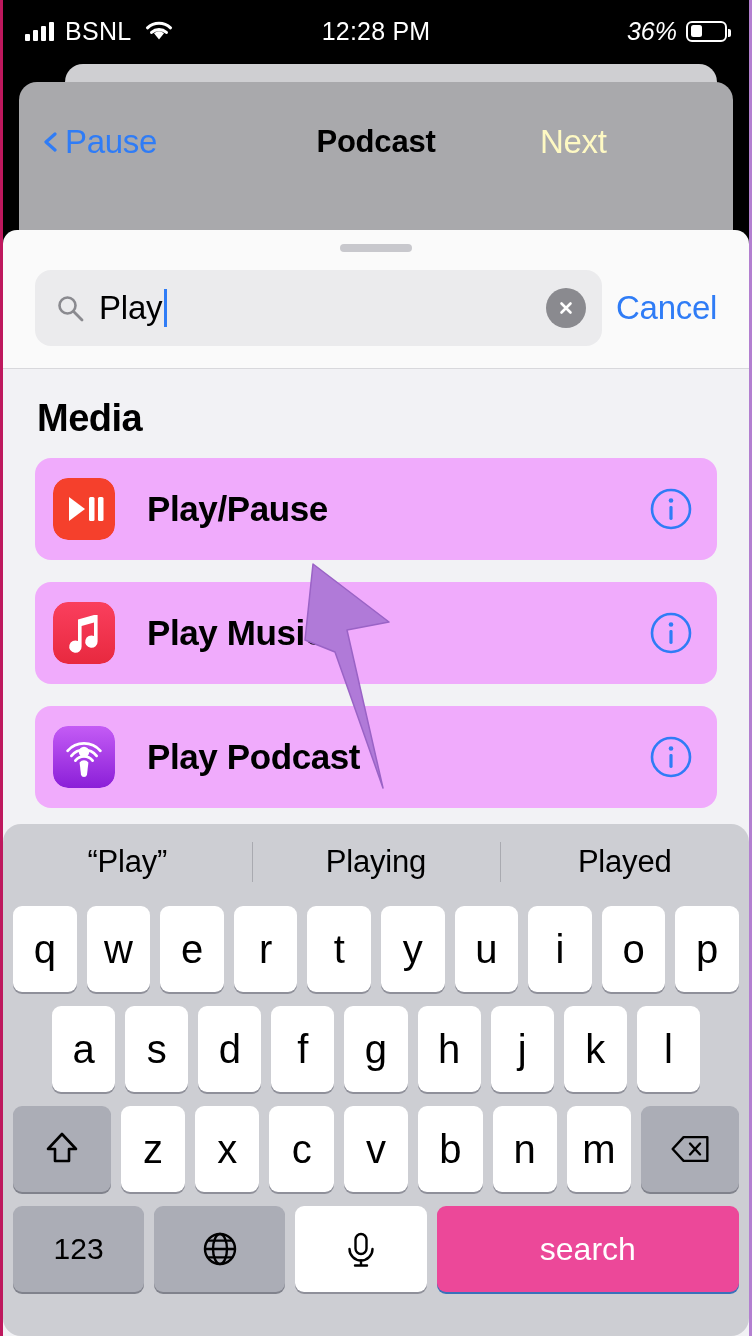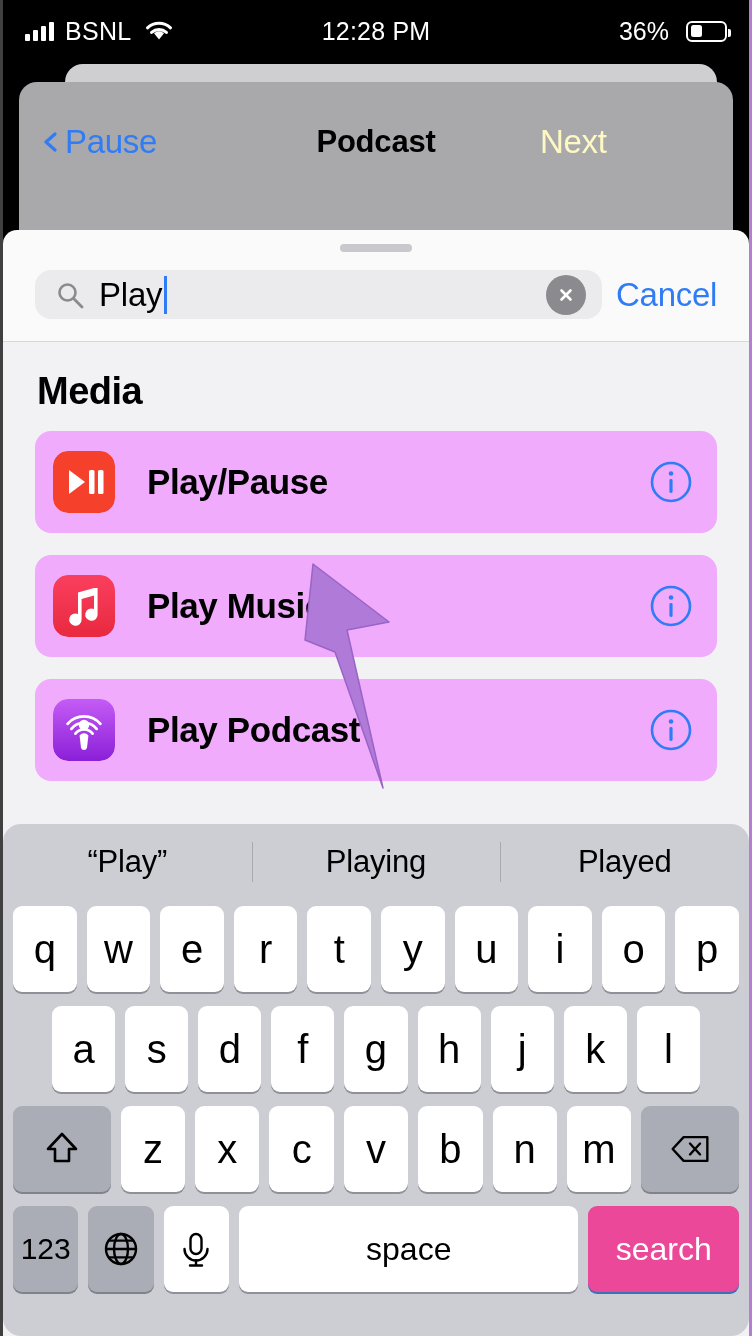--- a/index.html
+++ b/index.html
@@ -6,35 +6,35 @@
   html, body {
     width:752px; height:1336px;
     background:#000;
     font-family:"Liberation Sans", sans-serif;
     overflow:hidden;
   }
   #phone {
     position:relative;
     width:752px; height:1336px;
     background:#000;
-    border-left:3px solid #404040;
+    border-left:3px solid #be185d;
     border-right:3px solid #b37fd0;
     overflow:hidden;
   }
 
   
   .statusbar {
     position:absolute; top:0; left:0; right:0; height:62px;
     background:#000; color:#fff;
     display:flex; align-items:center;
     padding:0 22px;
   }
   .sb-left { display:flex; align-items:center; gap:11px; flex:1; }
   .sb-center { font-size:25px; font-weight:500; letter-spacing:.2px; }
-  .sb-right { display:flex; align-items:center; gap:17px; flex:1; justify-content:flex-end; }
+  .sb-right { display:flex; align-items:center; gap:9px; flex:1; justify-content:flex-end;font-style:italic; }
   .carrier { font-size:25px; font-weight:400; letter-spacing:.3px; }
   .signal { display:flex; align-items:flex-end; gap:3px; height:19px; }
   .signal i { display:block; width:5px; background:#fff; border-radius:1px; }
   .signal i:nth-child(1){height:7px}
   .signal i:nth-child(2){height:11px}
   .signal i:nth-child(3){height:15px}
   .signal i:nth-child(4){height:19px}
   .batt-pct { font-size:25px; font-weight:400; }
   .batt {
     width:41px; height:21px; border:2.5px solid #fff; border-radius:6px;
@@ -73,21 +73,21 @@
   }
   .grabber {
     width:72px; height:8px; border-radius:4px; background:#c8c8cd;
     margin:14px auto 0;
   }
   .search-row {
     display:flex; align-items:center; gap:14px;
     padding:18px 32px 22px 32px;
   }
   .search-field {
-    flex:1; height:49px; background:#ebebed; border-radius:16px;
+    flex:1; height:76px; background:#ebebed; border-radius:16px;
     display:flex; align-items:center; padding:0 16px 0 20px; gap:14px;
   }
   .search-icon { width:30px; height:30px; flex:none; }
   .search-text {
     flex:1; font-size:33px; color:#000; letter-spacing:-.2px;
     display:flex; align-items:center;
   }
   .caret {
     display:inline-block; width:3px; height:38px; background:#2f7cf6;
     margin-left:2px;
@@ -354,17 +354,16 @@
           <path d="M6 21 L36 21 M8.4 12.6 L33.6 12.6 M8.4 29.4 L33.6 29.4" stroke="#000" stroke-width="2.4"></path>
         </svg>
       </div>
       <div class="key mic">
         <svg class="key-icon" viewBox="0 0 42 42">
           <rect x="15.5" y="6" width="11" height="20" rx="5.5" fill="none" stroke="#000" stroke-width="2.4"></rect>
           <path d="M9.5 21 a11.5 11.5 0 0 0 23 0" fill="none" stroke="#000" stroke-width="2.4" stroke-linecap="round"></path>
           <path d="M21 32.5 L21 37.5 M15 37.5 L27 37.5" stroke="#000" stroke-width="2.4" stroke-linecap="round"></path>
         </svg>
       </div>
-      <div class="key space">space</div>
       <div class="key search-key">search</div>
     </div>
   </div>
 </div>
 
 </body></html>

